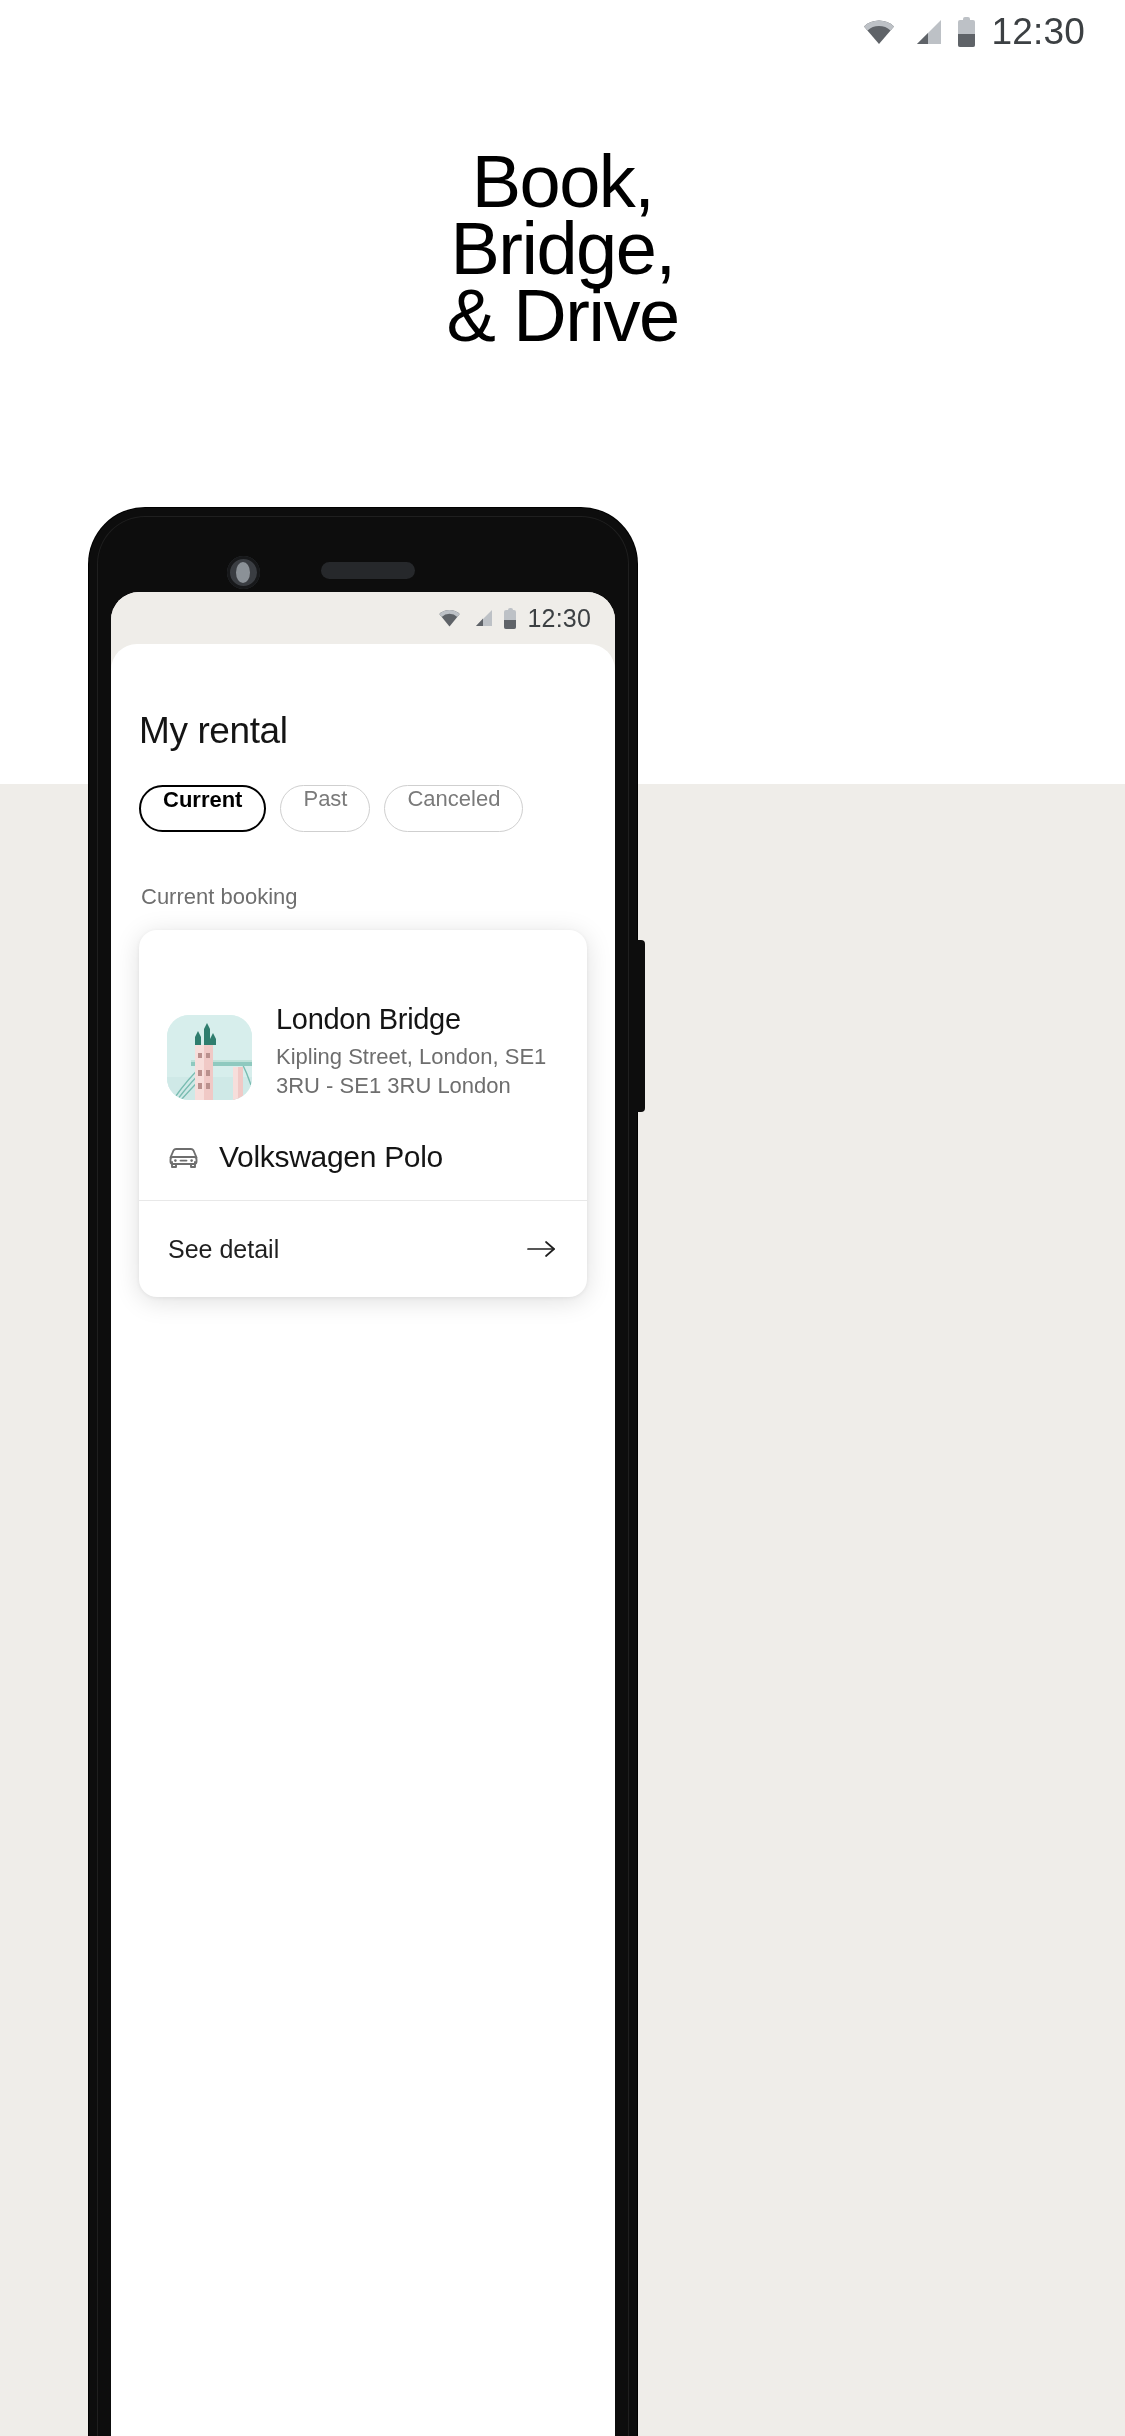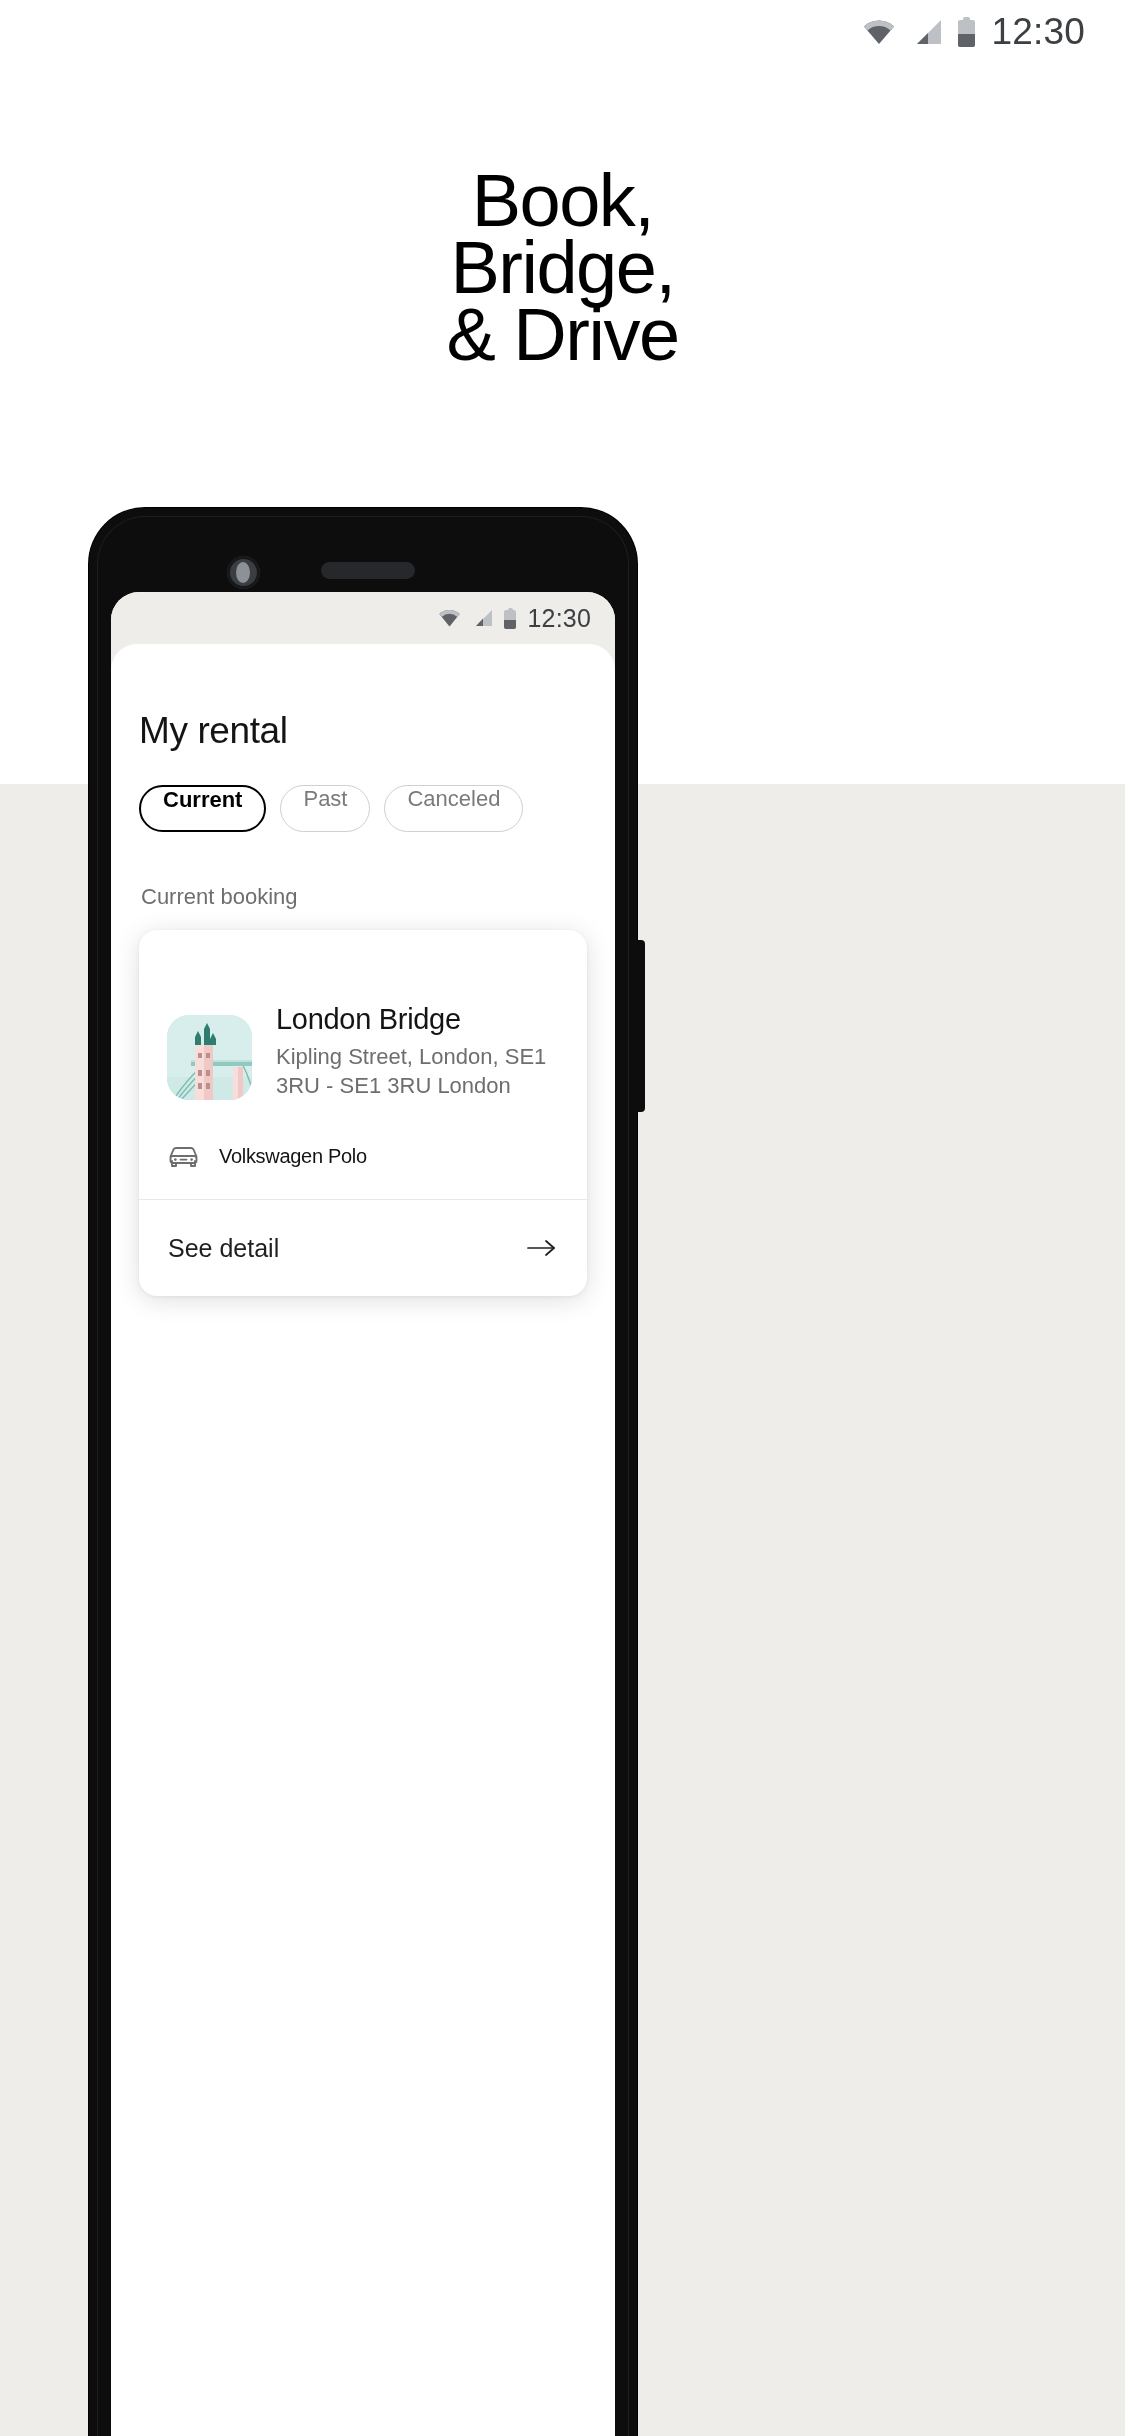--- a/index.html
+++ b/index.html
@@ -27,21 +27,21 @@
   .bat-ico{ width:17px; height:30px; position:relative; }
   .bat-body{ position:absolute; left:0; top:3px; width:17px; height:27px;
              background:#bdc1c6; border-radius:2px; }
   .bat-fill{ position:absolute; left:0; bottom:0; width:17px; height:13px;
              background:#5f6368; border-radius:0 0 2px 2px; }
   .bat-nub{ position:absolute; left:5px; top:0; width:7px; height:4px;
             background:#bdc1c6; border-radius:2px 2px 0 0; }
 
   
   .hero{
-    position:absolute; top:167px; left:0; width:1125px;
+    position:absolute; top:148px; left:0; width:1125px;
     text-align:center;
   }
   .hero .line{
     display:block;
     font-size:74px;
     line-height:67px;
     color:#000000;
     font-weight:400;
     letter-spacing:-1.5px;
     font-family:"Liberation Sans", sans-serif;
@@ -208,21 +208,21 @@
     font-size:29px; color:#141414; letter-spacing:-.3px; line-height:34px;
   }
   .loc-addr{
     font-size:22px; color:#6e6e6e; line-height:29px; margin-top:6px;
   }
 
   .car-row{
     display:flex; align-items:center; gap:19px; margin-top:40px;
   }
   .car-ico{ width:33px; height:33px; flex:0 0 auto; }
-  .car-name{ font-size:20px; color:#141414; letter-spacing:-.3px; }
+  .car-name{ font-size:30px; color:#141414; letter-spacing:-.3px; }
 
   .card-divider{ height:1px; background:#e8e8e8; margin:0; }
 
   .card-footer{
     height:96px;
     display:flex; align-items:center; justify-content:space-between;
     padding:0 29px;
   }
   .see-detail{ font-size:25px; color:#1f1f1f; }
   .arrow-ico{ width:33px; height:22px; }

